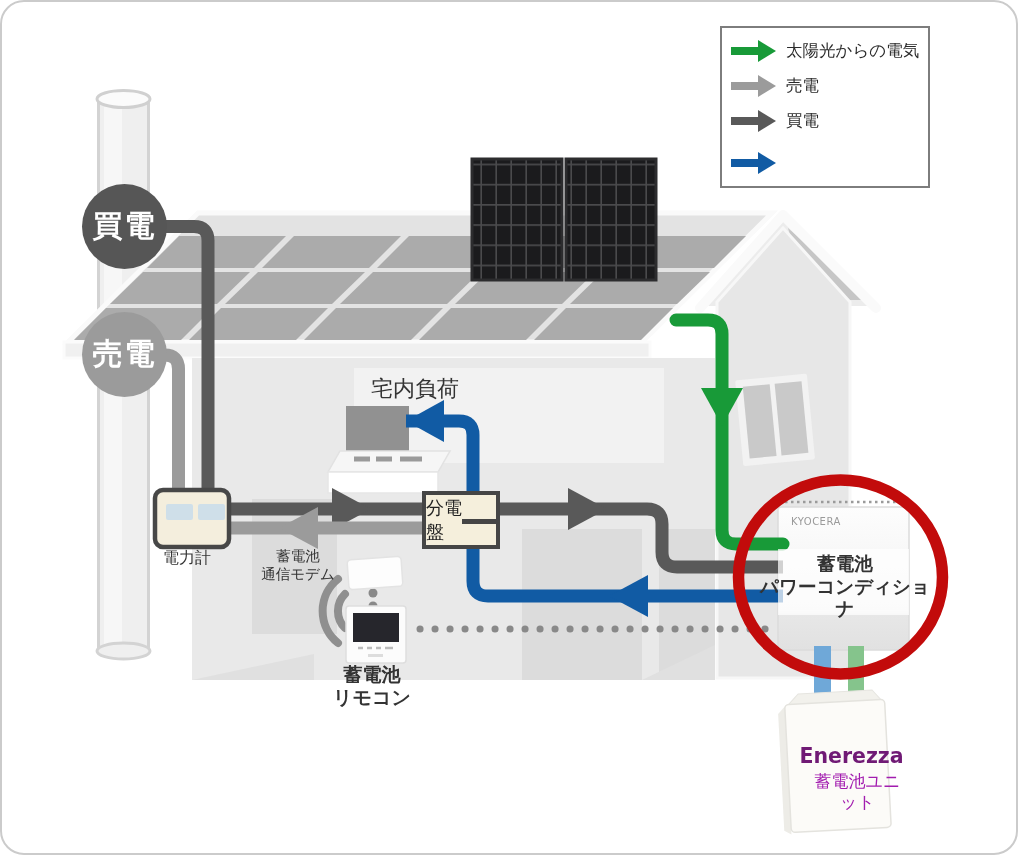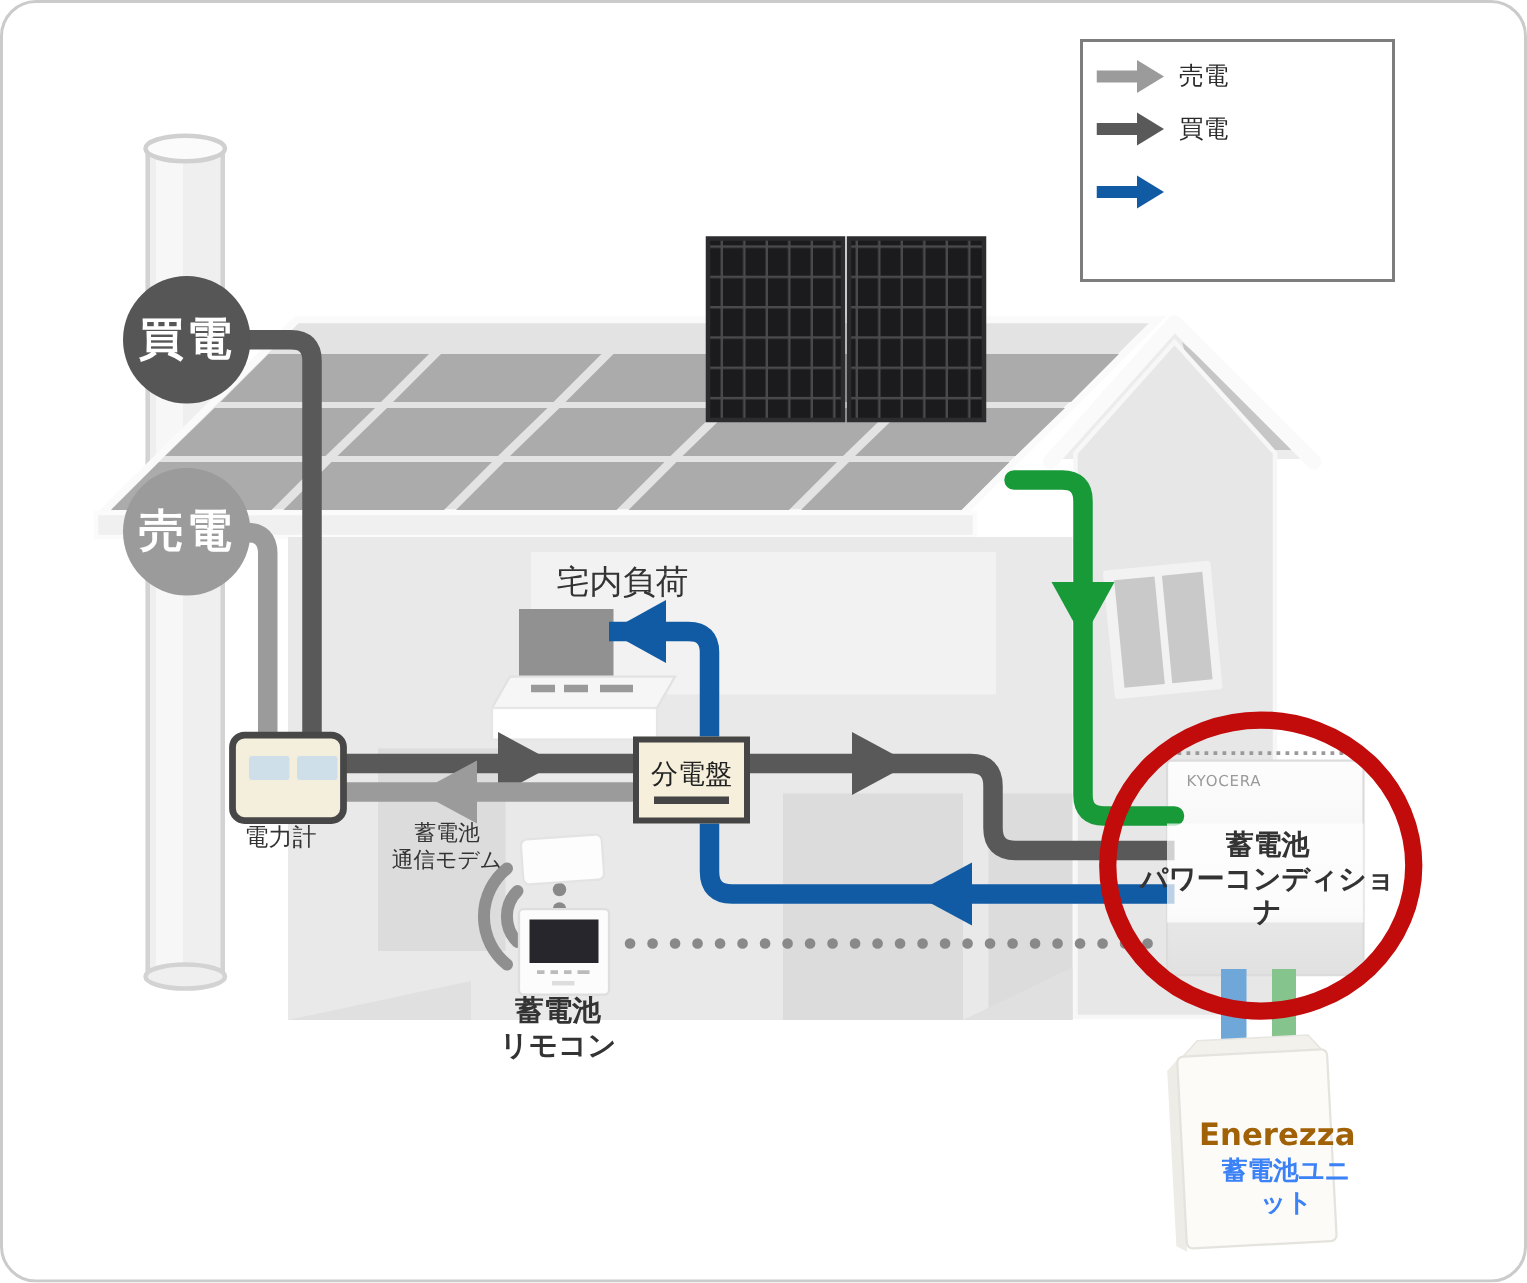--- a/index.html
+++ b/index.html
@@ -23,33 +23,33 @@
     background:#fff;border:2px solid #7d7d7d;padding:5px 6px 4px 9px;
     display:flex;flex-direction:column;
   }
   .legend-row{display:flex;align-items:center;gap:9px;min-height:35px;}
   .legend-row.tall{min-height:49px;}
   .legend-row svg{flex:0 0 auto;}
   .lg-label{font-size:16.5px;color:#2a2a2a;line-height:1.18;}
   .board-box{
     position:absolute;left:420px;top:489px;width:78px;height:58px;box-sizing:border-box;
     background:#f5efdc;border:4px solid #454545;
-    display:flex;flex-direction:column;align-items:center;justify-content:center;
+    display:flex;flex-direction:row;align-items:center;justify-content:center;
   }
   .board-box .board-title{font-size:18px;color:#222;}
   .board-box .board-bar{width:50px;height:5px;background:#454545;margin-top:3px;}
   .meter-label{left:140px;top:546px;width:90px;font-size:16px;}
   .load-label{left:348px;top:373px;width:130px;font-size:22px;}
   .modem-label{left:246px;top:545px;width:100px;font-size:14.5px;}
   .remote-label{left:325px;top:661px;width:90px;font-size:19px;font-weight:bold;line-height:1.2;}
   .cond-label{left:754px;top:551px;width:178px;font-size:18.5px;font-weight:bold;line-height:1.22;}
   .kyocera{position:absolute;left:789px;top:514px;font-size:10px;color:#9a9a9a;letter-spacing:.5px;}
   .enerezza-label{left:792px;top:742px;width:115px;}
-  .enerezza-label .en-name{display:block;font-size:20.5px;font-weight:bold;color:#a16207;}
-  .enerezza-label .en-type{display:block;font-size:17px;font-weight:bold;color:#3b82f6;margin-top:1px;margin-left:12px;}
+  .enerezza-label .en-name{display:block;font-size:20.5px;font-weight:bold;color:#701a75;}
+  .enerezza-label .en-type{display:block;font-size:17px;font-weight:normal;color:#a21caf;margin-top:1px;margin-left:12px;}
 </style>
 </head>
 <body>
 
 <div class="canvas">
 
 <svg class="art" width="1018" height="855" viewBox="0 0 1018 855">
   <defs>
     <pattern id="pv" width="15" height="20.2" patternUnits="userSpaceOnUse">
       <rect width="15" height="20.2" fill="#1b1b1d"></rect>
@@ -201,20 +201,29 @@
   </g>
 
   <rect x="776" y="547" width="131" height="66" fill="#ffffff" opacity="0.72"></rect>
 
   <ellipse cx="838.5" cy="575" rx="102" ry="97" fill="none" stroke-width="11.5" stroke="#c20b0b"></ellipse>
 </svg>
 
 <div class="legend">
   <div class="legend-row">
     <svg width="46" height="24" viewBox="0 0 46 24">
+      <g fill="#189a38">
+            <rect x="0" y="8" width="27" height="8"></rect>
+            <polygon points="27,1 27,23 45,12"></polygon>
+          </g>
+    </svg>
+    <div class="lg-label preline">太陽光からの電気</div>
+  </div>
+  <div class="legend-row">
+    <svg width="46" height="24" viewBox="0 0 46 24">
       <g fill="#9b9b9b">
             <rect x="0" y="8" width="27" height="8"></rect>
             <polygon points="27,1 27,23 45,12"></polygon>
           </g>
     </svg>
     <div class="lg-label preline">売電</div>
   </div>
   <div class="legend-row">
     <svg width="46" height="24" viewBox="0 0 46 24">
       <g fill="#595959">

